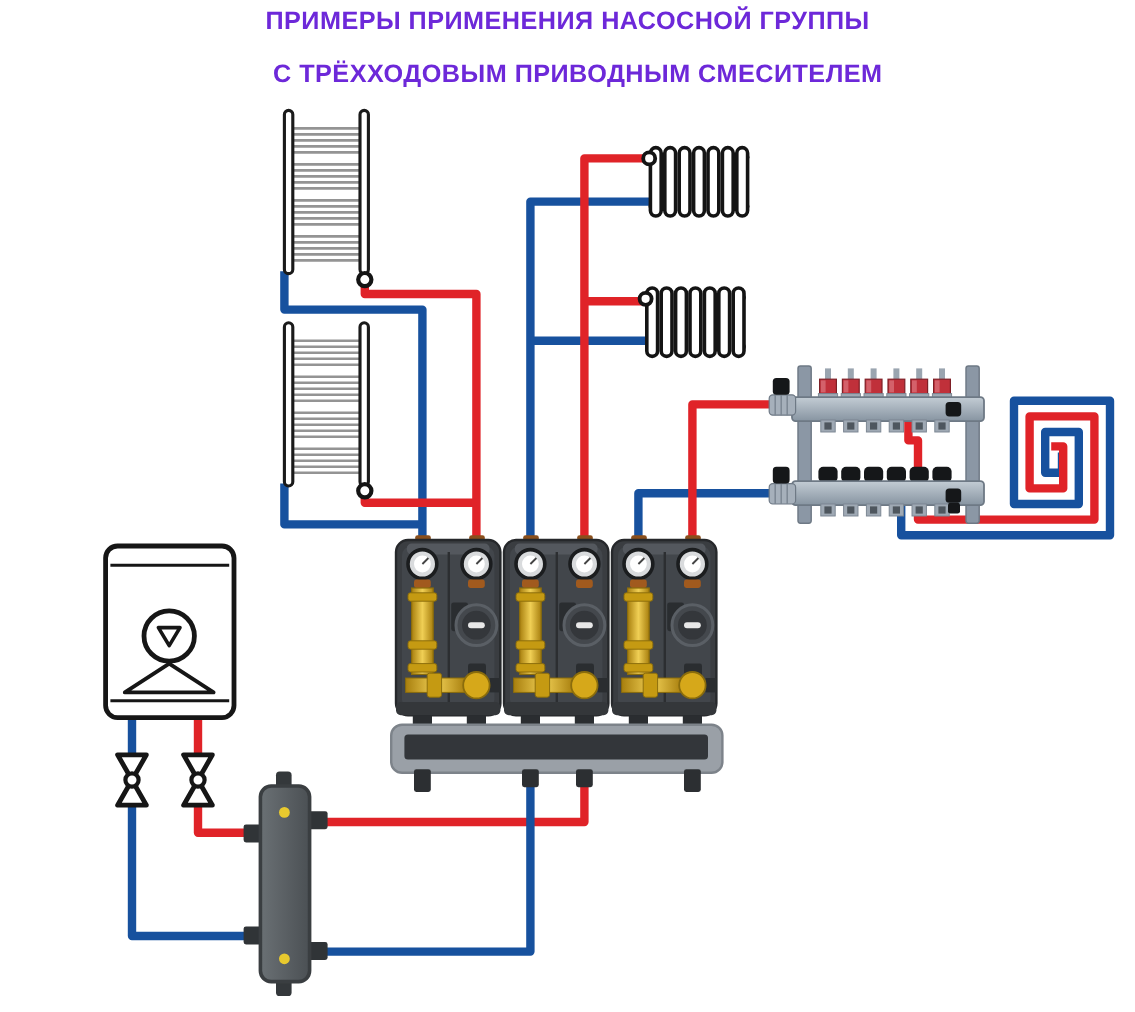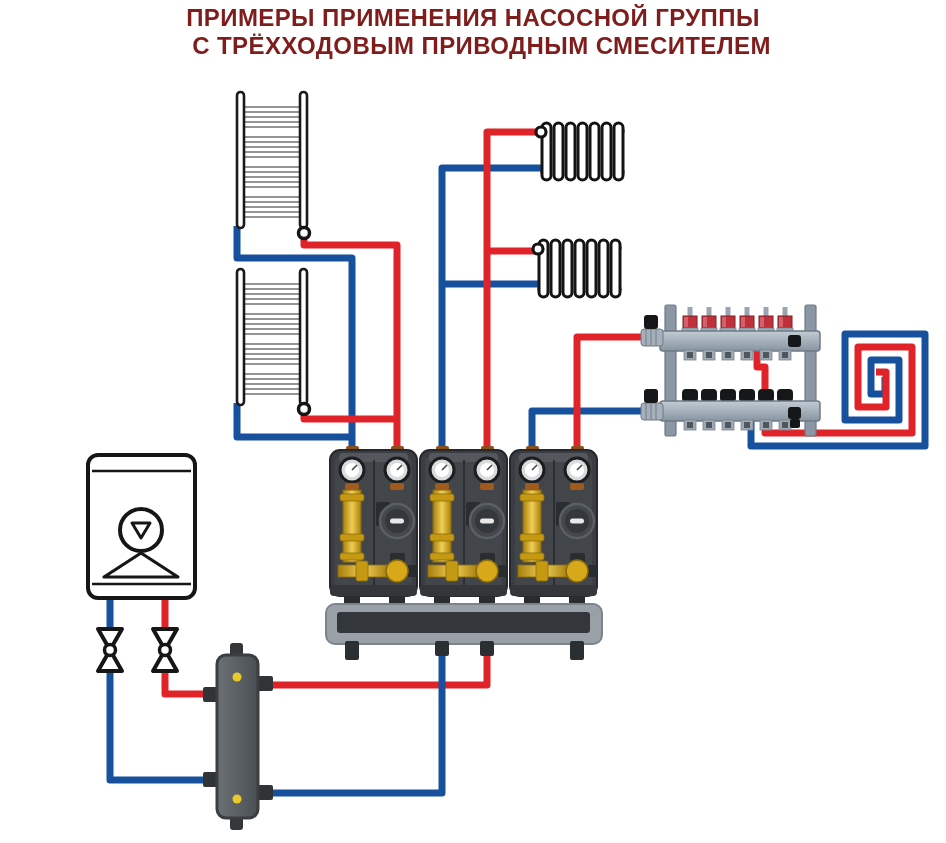--- a/index.html
+++ b/index.html
@@ -1,21 +1,21 @@
 <!DOCTYPE html>
 <html><head>
 <meta charset="utf-8">
 <style>
   html,body{margin:0;padding:0;background:#ffffff;}
   #stage{position:relative;width:946px;height:843px;background:#ffffff;overflow:hidden;
          font-family:"Liberation Sans", sans-serif;}
-  .title{position:absolute;left:0;right:0;text-align:center;color:#7f1d1d;
-         font-weight:bold;font-size:24px;letter-spacing:.4px;line-height:28px;}
+  .title{position:absolute;left:0;right:0;text-align:center;color:#6d28d9;
+         font-weight:bold;font-size:21px;letter-spacing:.4px;line-height:28px;}
   .title.l1{top:4px;}
-  .title.l2{top:32px;padding-left:17px;}
+  .title.l2{top:48px;padding-left:17px;}
   svg{position:absolute;left:0;top:0;}
 </style>
 </head>
 <body>
 
 <div id="stage">
   <div class="title l1">ПРИМЕРЫ ПРИМЕНЕНИЯ НАСОСНОЙ ГРУППЫ</div>
   <div class="title l2">С ТРЁХХОДОВЫМ ПРИВОДНЫМ СМЕСИТЕЛЕМ</div>
 
   <svg width="946" height="843" viewBox="0 0 946 843">

